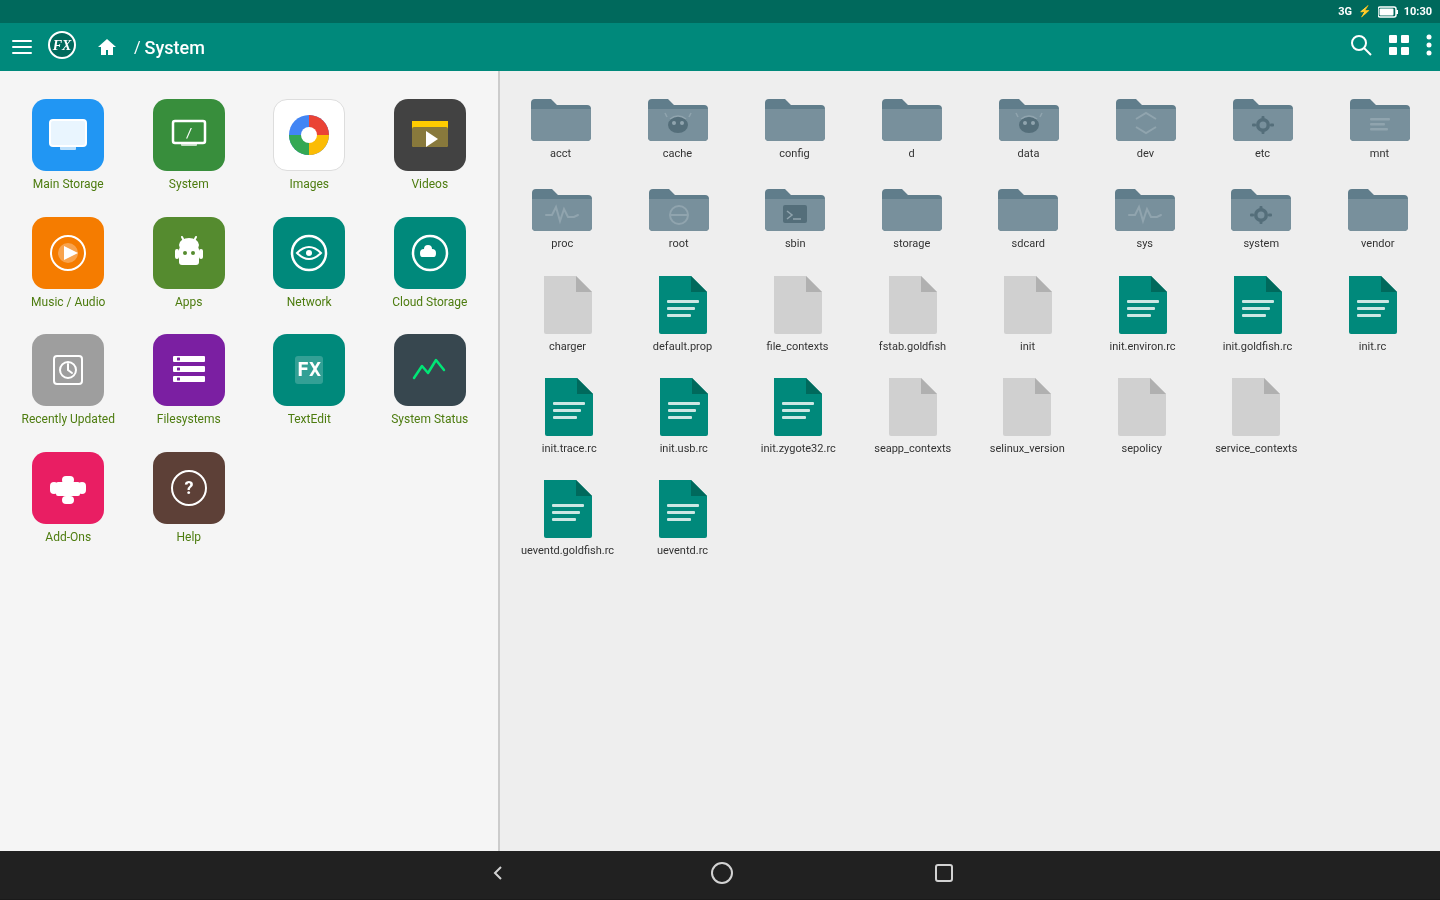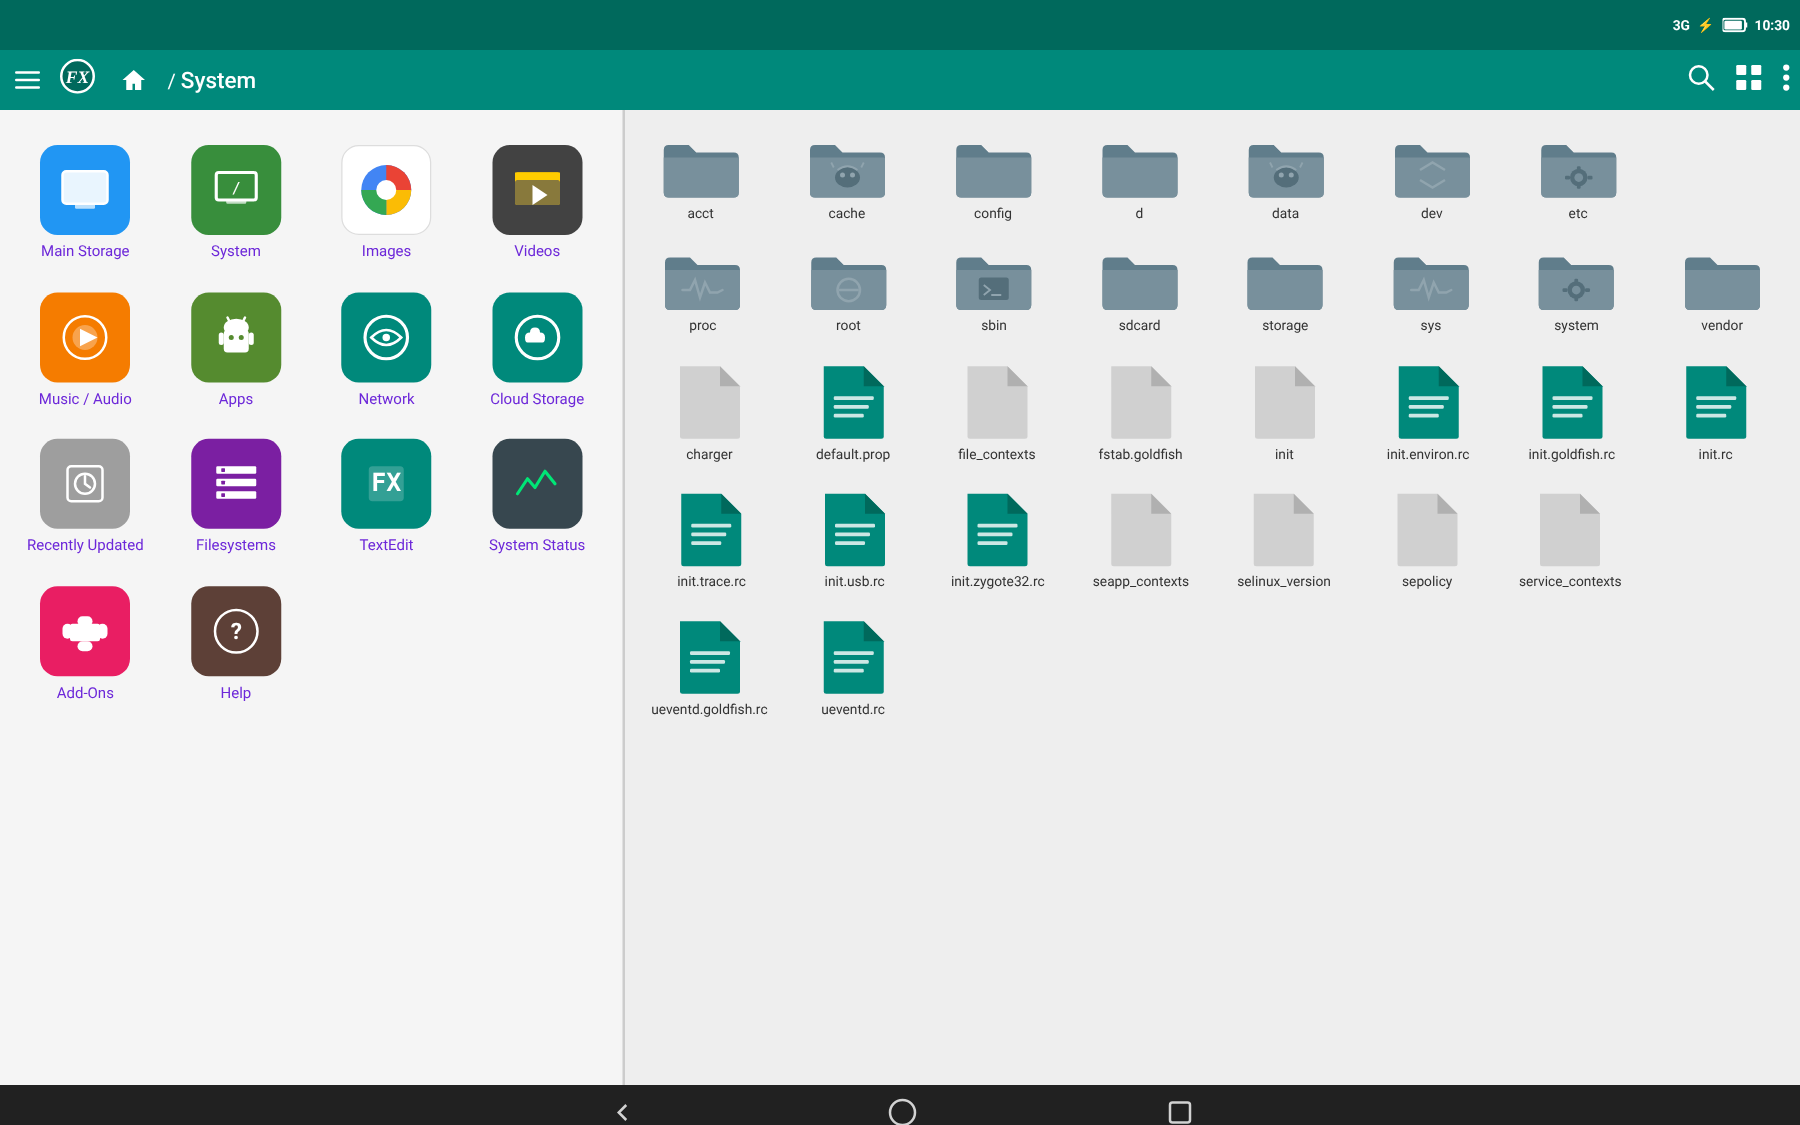--- a/index.html
+++ b/index.html
@@ -1,20 +1,20 @@
 <!DOCTYPE html>
 <html><head>
   <meta charset="utf-8">
   <style>
     * { margin: 0; padding: 0; box-sizing: border-box; }
     body { width: 1440px; height: 900px; overflow: hidden; font-family: 'Roboto', Arial, sans-serif; background: #1a1a1a; }
 
     
     .status-bar {
-      height: 40px;
+      height: 23px;
       background: #00695c;
       display: flex;
       align-items: center;
       justify-content: flex-end;
       padding: 0 8px;
       gap: 6px;
     }
     .status-bar span {
       color: white;
       font-size: 11px;
@@ -110,21 +110,21 @@
       width: 72px;
       height: 72px;
       border-radius: 14px;
       display: flex;
       align-items: center;
       justify-content: center;
       font-size: 32px;
     }
     .icon-label {
       font-size: 12px;
-      color: #6d28d9;
+      color: #4d7c0f;
       text-align: center;
       line-height: 1.3;
     }
 
     
     .bg-blue { background: #2196f3; }
     .bg-green-dark { background: #388e3c; }
     .bg-dark { background: #424242; }
     .bg-orange { background: #f57c00; }
     .bg-android-green { background: #558b2f; }
@@ -508,20 +508,31 @@
           <circle cx="32" cy="34" r="7" fill="#546e7a"></circle>
           <circle cx="32" cy="34" r="3.5" fill="#78909c"></circle>
           <rect x="30.5" y="25" width="3" height="4" rx="1" fill="#546e7a"></rect>
           <rect x="30.5" y="39" width="3" height="4" rx="1" fill="#546e7a"></rect>
           <rect x="39" y="32.5" width="4" height="3" rx="1" fill="#546e7a"></rect>
           <rect x="21" y="32.5" width="4" height="3" rx="1" fill="#546e7a"></rect>
         </svg>
         <span class="file-label">etc</span>
       </div>
 
+      <div class="file-item">
+        <svg class="folder-icon" viewBox="0 0 64 52">
+          <path d="M2 12 Q2 8 6 8 L22 8 L28 14 L58 14 Q62 14 62 18 L62 46 Q62 50 58 50 L6 50 Q2 50 2 46 Z" fill="#607d8b"></path>
+          <path d="M2 18 L62 18 L62 46 Q62 50 58 50 L6 50 Q2 50 2 46 Z" fill="#78909c"></path>
+
+          <rect x="22" y="27" width="20" height="2.5" rx="1" fill="#90a4ae"></rect>
+          <rect x="22" y="32" width="15" height="2.5" rx="1" fill="#90a4ae"></rect>
+          <rect x="22" y="37" width="18" height="2.5" rx="1" fill="#90a4ae"></rect>
+        </svg>
+        <span class="file-label">mnt</span>
+      </div>
 
     </div>
 
     <div style="display:grid;grid-template-columns:repeat(8,1fr);gap:16px;margin-bottom:4px;">
 
       <div class="file-item">
         <svg class="folder-icon" viewBox="0 0 64 52">
           <path d="M2 12 Q2 8 6 8 L22 8 L28 14 L58 14 Q62 14 62 18 L62 46 Q62 50 58 50 L6 50 Q2 50 2 46 Z" fill="#607d8b"></path>
           <path d="M2 18 L62 18 L62 46 Q62 50 58 50 L6 50 Q2 50 2 46 Z" fill="#78909c"></path>
 
@@ -551,29 +562,29 @@
           <line x1="30" y1="38" x2="38" y2="38" stroke="#90a4ae" stroke-width="1.5"></line>
         </svg>
         <span class="file-label">sbin</span>
       </div>
 
       <div class="file-item">
         <svg class="folder-icon" viewBox="0 0 64 52">
           <path d="M2 12 Q2 8 6 8 L22 8 L28 14 L58 14 Q62 14 62 18 L62 46 Q62 50 58 50 L6 50 Q2 50 2 46 Z" fill="#607d8b"></path>
           <path d="M2 18 L62 18 L62 46 Q62 50 58 50 L6 50 Q2 50 2 46 Z" fill="#78909c"></path>
         </svg>
+        <span class="file-label">storage</span>
+      </div>
+
+      <div class="file-item">
+        <svg class="folder-icon" viewBox="0 0 64 52">
+          <path d="M2 12 Q2 8 6 8 L22 8 L28 14 L58 14 Q62 14 62 18 L62 46 Q62 50 58 50 L6 50 Q2 50 2 46 Z" fill="#607d8b"></path>
+          <path d="M2 18 L62 18 L62 46 Q62 50 58 50 L6 50 Q2 50 2 46 Z" fill="#78909c"></path>
+        </svg>
         <span class="file-label">sdcard</span>
-      </div>
-
-      <div class="file-item">
-        <svg class="folder-icon" viewBox="0 0 64 52">
-          <path d="M2 12 Q2 8 6 8 L22 8 L28 14 L58 14 Q62 14 62 18 L62 46 Q62 50 58 50 L6 50 Q2 50 2 46 Z" fill="#607d8b"></path>
-          <path d="M2 18 L62 18 L62 46 Q62 50 58 50 L6 50 Q2 50 2 46 Z" fill="#78909c"></path>
-        </svg>
-        <span class="file-label">storage</span>
       </div>
 
       <div class="file-item">
         <svg class="folder-icon" viewBox="0 0 64 52">
           <path d="M2 12 Q2 8 6 8 L22 8 L28 14 L58 14 Q62 14 62 18 L62 46 Q62 50 58 50 L6 50 Q2 50 2 46 Z" fill="#607d8b"></path>
           <path d="M2 18 L62 18 L62 46 Q62 50 58 50 L6 50 Q2 50 2 46 Z" fill="#78909c"></path>
           <polyline points="16,34 22,34 26,26 30,40 34,28 38,36 44,36 48,34" fill="none" stroke="#90a4ae" stroke-width="2" stroke-linecap="round"></polyline>
         </svg>
         <span class="file-label">sys</span>
       </div>

